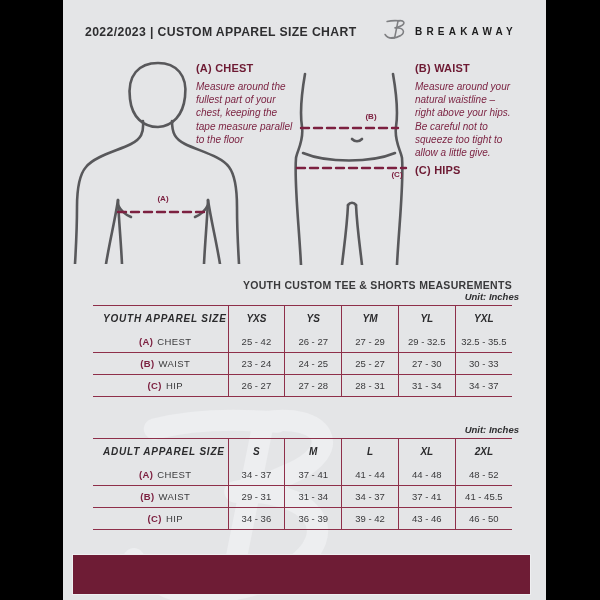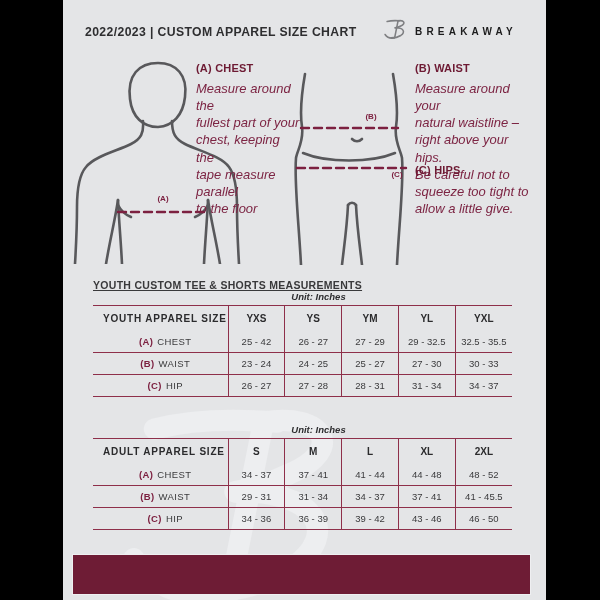--- a/index.html
+++ b/index.html
@@ -18,39 +18,39 @@
   
   .hdr-title{position:absolute;left:22px;top:24px;font-size:13px;font-weight:700;
              letter-spacing:.4px;color:#2e2e30;white-space:nowrap;transform:scaleX(.94);transform-origin:left;}
   .logo{position:absolute;left:318px;top:14px;}
   .brand{position:absolute;left:352px;top:26px;font-size:10px;font-weight:700;
          letter-spacing:4.2px;color:#1c1c1d;white-space:nowrap;}
 
   
   .guide{position:absolute;z-index:2;}
   .guide h3{font-size:11px;font-weight:800;color:var(--maroon-dark);margin-bottom:6px;letter-spacing:.2px;}
-  .guide p{font-size:13px;font-style:italic;color:#7c2443;line-height:1.32;white-space:pre-line;}
+  .guide p{font-size:10px;font-style:italic;color:#7c2443;line-height:1.32;white-space:pre-line;}
   .marker{position:absolute;width:24px;text-align:center;font-size:8px;font-weight:800;
           color:var(--maroon);z-index:2;}
 
   svg.figure{position:absolute;z-index:1;}
   svg.figure path{fill:none;stroke:var(--stroke);stroke-width:2.6;stroke-linecap:round;}
   svg.figure path.dash{stroke:var(--maroon);stroke-width:2.4;stroke-dasharray:8 5;}
 
   
-  .tbl-title{position:absolute;left:30px;width:419px;text-align:left;font-size:10.5px;
-             font-weight:800;color:#39393b;letter-spacing:.3px;z-index:2;text-decoration:underline;}
-  .tbl-unit{position:absolute;left:46px;width:419px;text-align:center;font-size:9.5px;
+  .tbl-title{position:absolute;left:30px;width:419px;text-align:right;font-size:10.5px;
+             font-weight:800;color:#39393b;letter-spacing:.3px;z-index:2;}
+  .tbl-unit{position:absolute;left:37px;width:419px;text-align:right;font-size:9.5px;
             font-weight:600;font-style:italic;color:#2f2f31;z-index:2;}
   table.size-table{position:absolute;left:30px;width:419px;border-collapse:collapse;
                    table-layout:fixed;z-index:2;
                    border-top:1.6px solid var(--line);border-bottom:1.6px solid var(--line);}
   table.size-table tr+tr>*{border-top:1.6px solid var(--line);}
   table.size-table th+th,table.size-table td+td{border-left:1.3px solid var(--line);}
-  table.size-table th{height:25px;font-size:10px;font-weight:700;color:#2b2b2d;}
+  table.size-table th{height:25px;font-size:10px;font-weight:700;color:#2b2b2d;font-style:italic;}
   table.size-table td{height:22px;font-size:9.5px;color:#3a3a3c;text-align:center;}
   th.lbl-col{width:135px;text-align:left;font-weight:400;font-size:9.5px;
              letter-spacing:.8px;color:#3c3c3e;padding-left:10px;}
   td.row-label{text-align:left;padding-left:10px;letter-spacing:.4px;}
   td.row-label .pfx{font-weight:800;color:var(--maroon);margin-right:4px;}
 
   
   .watermark{position:absolute;left:30px;top:388px;z-index:0;opacity:.85;}
   .watermark path{fill:none;stroke:#eff0f2;stroke-width:3.1;stroke-linecap:round;}
   .footer-bar{position:absolute;left:9px;top:554px;width:459px;height:41px;

